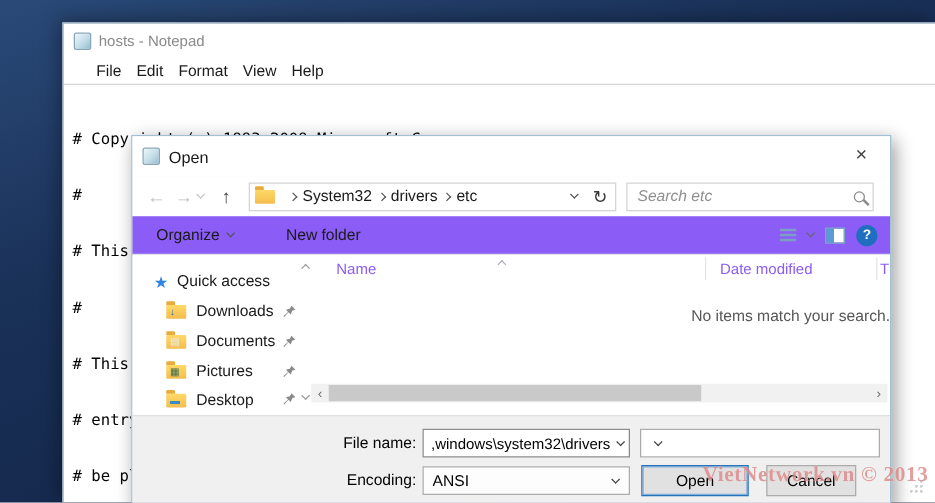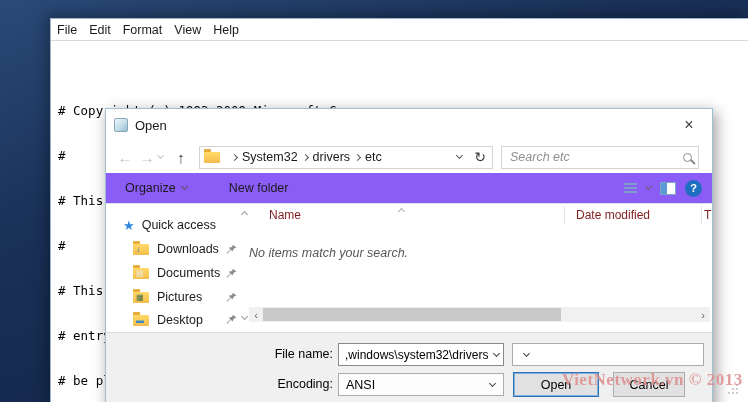--- a/index.html
+++ b/index.html
@@ -11,21 +11,21 @@
   }
   
   .notepad {
     position:absolute; left:50px; top:18px; width:698px; height:384px;
     background:#fff; border:1px solid #9fb6c8; border-right:none; border-bottom:none;
     box-shadow:-3px -3px 14px rgba(0,0,0,.35);
   }
   .np-titlebar { height:27px; display:flex; align-items:center; padding-left:8px; color:#8a8a8a; font-size:12px; }
   .np-ico { width:14px; height:14px; margin-right:6px; border:1px solid #89a6b6; border-radius:2px;
     background:linear-gradient(135deg,#eef7fa 0%,#c3dde9 55%,#97bcce 100%); }
-  .np-menubar { height:22px; display:flex; align-items:center; padding-left:0;
+  .np-menubar { height:22px; display:flex; align-items:center; padding-left:20px;
     font-size:12.5px; color:#1b1b1b; border-bottom:1px solid #d8d8d8; }
   .np-menubar span { padding:0 6px; cursor:default; }
   .np-text { position:absolute; left:0; top:52px; right:0; bottom:0; overflow:hidden;
     padding:2px 0 0 7px; font-family:"DejaVu Sans Mono", monospace;
     font-size:12.5px; line-height:15px; color:#000; white-space:pre; }
   
   .dialog {
     position:absolute; left:105px; top:108px; width:608px; height:300px;
     background:#f0f0f0; border:1px solid #9ebfd4; box-shadow:3px 4px 14px rgba(0,0,0,.4);
     font-size:12.5px; color:#1a1a1a;
@@ -72,24 +72,24 @@
   .folder { position:relative; width:16px; height:11px; margin-right:8px; border-radius:1px;
     background:linear-gradient(#ffd967,#f3bd4e); flex:none; }
   .folder::before { content:""; position:absolute; top:-3px; left:0; width:7px; height:3px;
     background:#e8ab3c; border-radius:1px 1px 0 0; }
   .fmark { position:absolute; left:3px; top:1px; font-size:8px; line-height:9px; color:#1565c0; }
   .pin { position:absolute; width:11px; height:11px; }
   .side-scroll { position:absolute; left:134px; top:0; width:10px; height:100%; color:#9a9a9a; }
   .side-scroll .chv { position:absolute; left:2px; }
   .listarea { position:absolute; left:143px; top:0; right:0; height:100%; }
   .lh { position:absolute; top:0; height:22px; display:flex; align-items:center;
-    font-size:12px; color:#7f1d1d; }
+    font-size:12px; color:#8b5cf6; }
   .lh-sep { position:absolute; top:2px; width:1px; height:18px; background:#e4e4e4; }
   .sort-caret { position:absolute; top:2px; color:#a6acb4; }
-  .empty-msg { position:absolute; top:42px; left:0; width:100%; text-align:left; color:#575757; font-size:12.5px;font-style:italic; }
+  .empty-msg { position:absolute; top:42px; left:0; width:100%; text-align:right; color:#575757; font-size:12.5px; }
   .hscroll { position:absolute; left:0; right:2px; top:103px; height:15px; background:#f1f1f1;
     display:flex; align-items:center; }
   .hs-arrow { width:14px; text-align:center; color:#6a6a6a; font-size:11px; }
   .hs-thumb { position:absolute; left:14px; width:298px; top:1px; height:13px; background:#c9c9c9; }
   .hs-right { margin-left:auto; }
   .dlg-footer { position:absolute; left:0; right:0; top:223px; bottom:0; background:#f0f0f0; border-top:1px solid #dfdfdf; }
   .flabel { position:absolute; width:227px; text-align:right; font-size:12.5px; color:#000; }
   .combo { position:absolute; height:23px; background:#fff; border:1px solid #8a8a8a;
     display:flex; align-items:center; padding:0 4px; }
   .combo input { border:none; outline:none; flex:1; min-width:0; font-family:"Liberation Sans",sans-serif;
@@ -109,20 +109,24 @@
                radial-gradient(circle at 5px 6px,#999 1px,transparent 1.4px),
                radial-gradient(circle at 9px 6px,#999 1px,transparent 1.4px),
                radial-gradient(circle at 1px 10px,#999 1px,transparent 1.4px),
                radial-gradient(circle at 5px 10px,#999 1px,transparent 1.4px),
                radial-gradient(circle at 9px 10px,#999 1px,transparent 1.4px); }
 </style>
 </head>
 <body>
 
 <div class="notepad">
+  <div class="np-titlebar">
+    <span class="np-ico"></span>
+    <span>hosts - Notepad</span>
+  </div>
   <div class="np-menubar">
     <span>File</span>
     <span>Edit</span>
     <span>Format</span>
     <span>View</span>
     <span>Help</span>
   </div>
   <div class="np-text">
     <div># Copyright (c) 1993-2009 Microsoft Corp.</div>
     <div>#</div>

